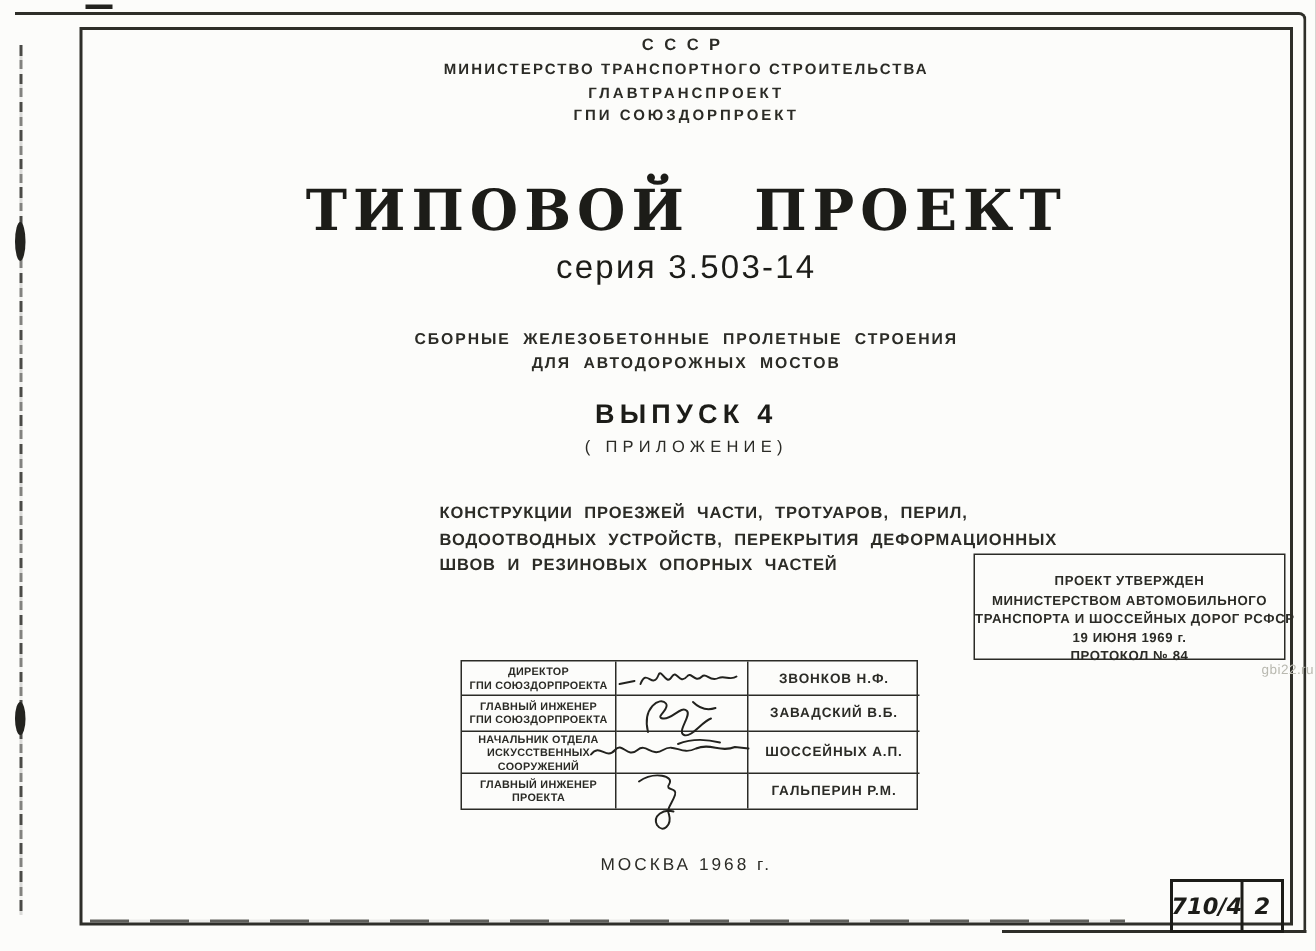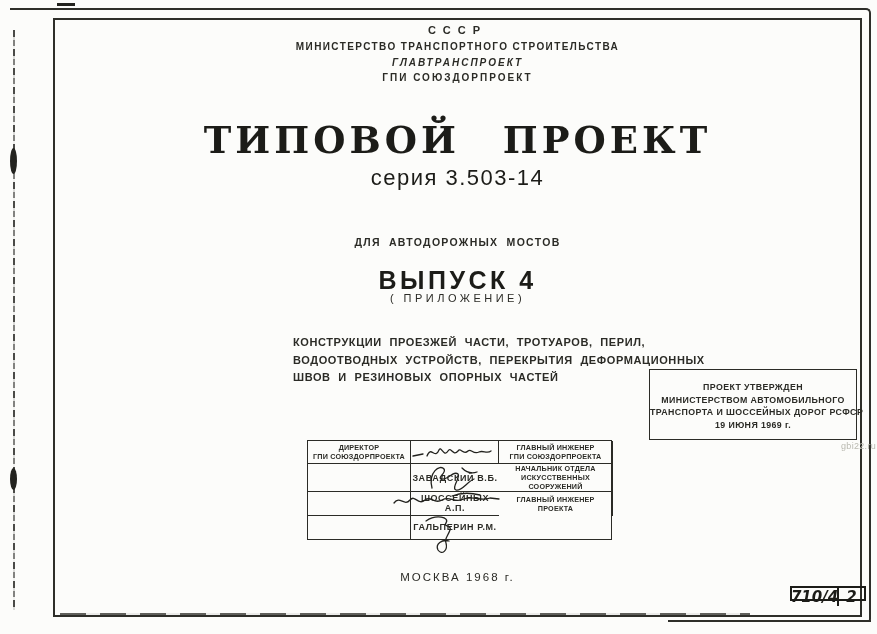--- a/index.html
+++ b/index.html
@@ -23,31 +23,31 @@
   .blob{position:absolute;background:#23231f;border-radius:50%;}
   .blob.b1{left:10px;top:148px;width:7px;height:26px;}
   .blob.b2{left:10px;top:468px;width:7px;height:22px;}
   .speck{position:absolute;left:57px;top:3px;width:18px;height:3px;background:#23231f;}
 
   
   .cline{position:absolute;left:53px;width:809px;text-align:center;white-space:nowrap;}
   .hdr{font-weight:bold;letter-spacing:2px;font-size:10px;color:var(--ink);}
   .country{top:24px;font-size:11px;letter-spacing:7px;}
   .ministry{top:41px;letter-spacing:1.4px;}
-  .org1{top:57px;font-style:italic;}
+  .org1{top:57px;}
   .org2{top:72px;}
 
   .main-title{top:118px;font-family:"DejaVu Serif","Liberation Serif",serif;font-weight:bold;
     font-size:37px;letter-spacing:4px;word-spacing:26px;color:var(--ink-dark);transform:scaleY(1.02);}
   .series{top:165px;font-size:22px;letter-spacing:1.5px;color:var(--ink-dark);}
 
   .sub{font-weight:bold;font-size:10.5px;letter-spacing:1.3px;word-spacing:4px;}
   .sub1{top:220px;} .sub2{top:236px;}
 
-  .issue-label{top:266px;font-weight:bold;font-size:25px;letter-spacing:3.5px;color:var(--ink-dark);}
+  .issue-label{top:266px;font-weight:bold;font-size:18px;letter-spacing:3.5px;color:var(--ink-dark);}
   .issue-note{top:292px;font-size:11px;letter-spacing:3.5px;}
 
   .desc{position:absolute;left:293px;top:318px;width:380px;font-weight:bold;
     font-size:11px;letter-spacing:.6px;word-spacing:4px;line-height:17.5px;white-space:nowrap;margin-top:16px;}
 
   .approval{position:absolute;left:649px;top:369px;width:208px;height:71px;
     border:1.5px solid var(--ink);text-align:center;font-weight:bold;font-size:8.8px;
     letter-spacing:.4px;line-height:12.6px;padding-top:11px;white-space:nowrap;}
 
   .watermark{position:absolute;right:1px;top:441px;font-size:9px;color:var(--watermark);letter-spacing:.3px;}
@@ -59,22 +59,22 @@
     display:flex;flex-direction:column;align-items:center;justify-content:center;text-align:center;}
   .sig-cell.last-col{border-right:none;}
   .sig-cell.last-row{border-bottom:none;}
   .pos{font-weight:bold;font-size:7.2px;line-height:9px;letter-spacing:.2px;text-align:center;}
   .nm{font-weight:bold;font-size:9px;letter-spacing:.6px;}
   .sig-svg{position:absolute;overflow:visible;}
   .sig-svg path{fill:none;stroke:#22221e;stroke-width:1.3;stroke-linecap:round;}
 
   .place-year{top:571px;font-size:11.5px;font-weight:normal;letter-spacing:2px;}
 
-  .corner-stamp{position:absolute;left:780px;top:586px;width:76px;height:15px;
-    border:2px solid var(--ink-dark);display:grid;grid-template-columns:47px 1fr;margin-left:10px;}
+  .corner-stamp{position:absolute;left:780px;top:586px;width:76px;height:36px;
+    border:2px solid var(--ink-dark);display:grid;grid-template-columns:47px 1fr;}
   .stamp-cell{display:flex;align-items:center;justify-content:center;
     font-family:"DejaVu Sans","Liberation Sans",sans-serif;font-weight:bold;font-style:italic;
     font-size:15px;color:var(--ink-dark);}
   .stamp-cell.first{border-right:2px solid var(--ink-dark);}
 </style>
 </head>
 <body>
 
 <div class="page">
 
@@ -88,46 +88,51 @@
   <div class="speck"></div>
 
   <div class="cline hdr country">СССР</div>
   <div class="cline hdr ministry">МИНИСТЕРСТВО ТРАНСПОРТНОГО СТРОИТЕЛЬСТВА</div>
   <div class="cline hdr org1">ГЛАВТРАНСПРОЕКТ</div>
   <div class="cline hdr org2">ГПИ СОЮЗДОРПРОЕКТ</div>
 
   <div class="cline main-title">ТИПОВОЙ ПРОЕКТ</div>
   <div class="cline series">серия 3.503-14</div>
 
+  <div class="cline sub sub1">СБОРНЫЕ ЖЕЛЕЗОБЕТОННЫЕ ПРОЛЕТНЫЕ СТРОЕНИЯ</div>
   <div class="cline sub sub2">ДЛЯ АВТОДОРОЖНЫХ МОСТОВ</div>
 
   <div class="cline issue-label">ВЫПУСК 4</div>
   <div class="cline issue-note">( ПРИЛОЖЕНИЕ)</div>
 
   <div class="desc">
     <div>КОНСТРУКЦИИ ПРОЕЗЖЕЙ ЧАСТИ, ТРОТУАРОВ, ПЕРИЛ,</div>
     <div>ВОДООТВОДНЫХ УСТРОЙСТВ, ПЕРЕКРЫТИЯ ДЕФОРМАЦИОННЫХ</div>
     <div>ШВОВ И РЕЗИНОВЫХ ОПОРНЫХ ЧАСТЕЙ</div>
   </div>
 
   <div class="approval">
     <div>ПРОЕКТ УТВЕРЖДЕН</div>
     <div>МИНИСТЕРСТВОМ АВТОМОБИЛЬНОГО</div>
     <div>ТРАНСПОРТА И ШОССЕЙНЫХ ДОРОГ РСФСР</div>
     <div>19 ИЮНЯ 1969 г.</div>
+    <div>ПРОТОКОЛ № 84</div>
   </div>
 
   <div class="watermark">gbi22.ru</div>
 
   <div class="sig-table">
     <div class="sig-cell">
       <span class="pos">ДИРЕКТОР</span>
       <span class="pos">ГПИ СОЮЗДОРПРОЕКТА</span>
     </div>
     <div class="sig-cell"></div>
+    <div class="sig-cell last-col">
+      <span class="nm">ЗВОНКОВ Н.Ф.</span>
+    </div>
 
     <div class="sig-cell">
       <span class="pos">ГЛАВНЫЙ ИНЖЕНЕР</span>
       <span class="pos">ГПИ СОЮЗДОРПРОЕКТА</span>
     </div>
     <div class="sig-cell"></div>
     <div class="sig-cell last-col">
       <span class="nm">ЗАВАДСКИЙ В.Б.</span>
     </div>
 

